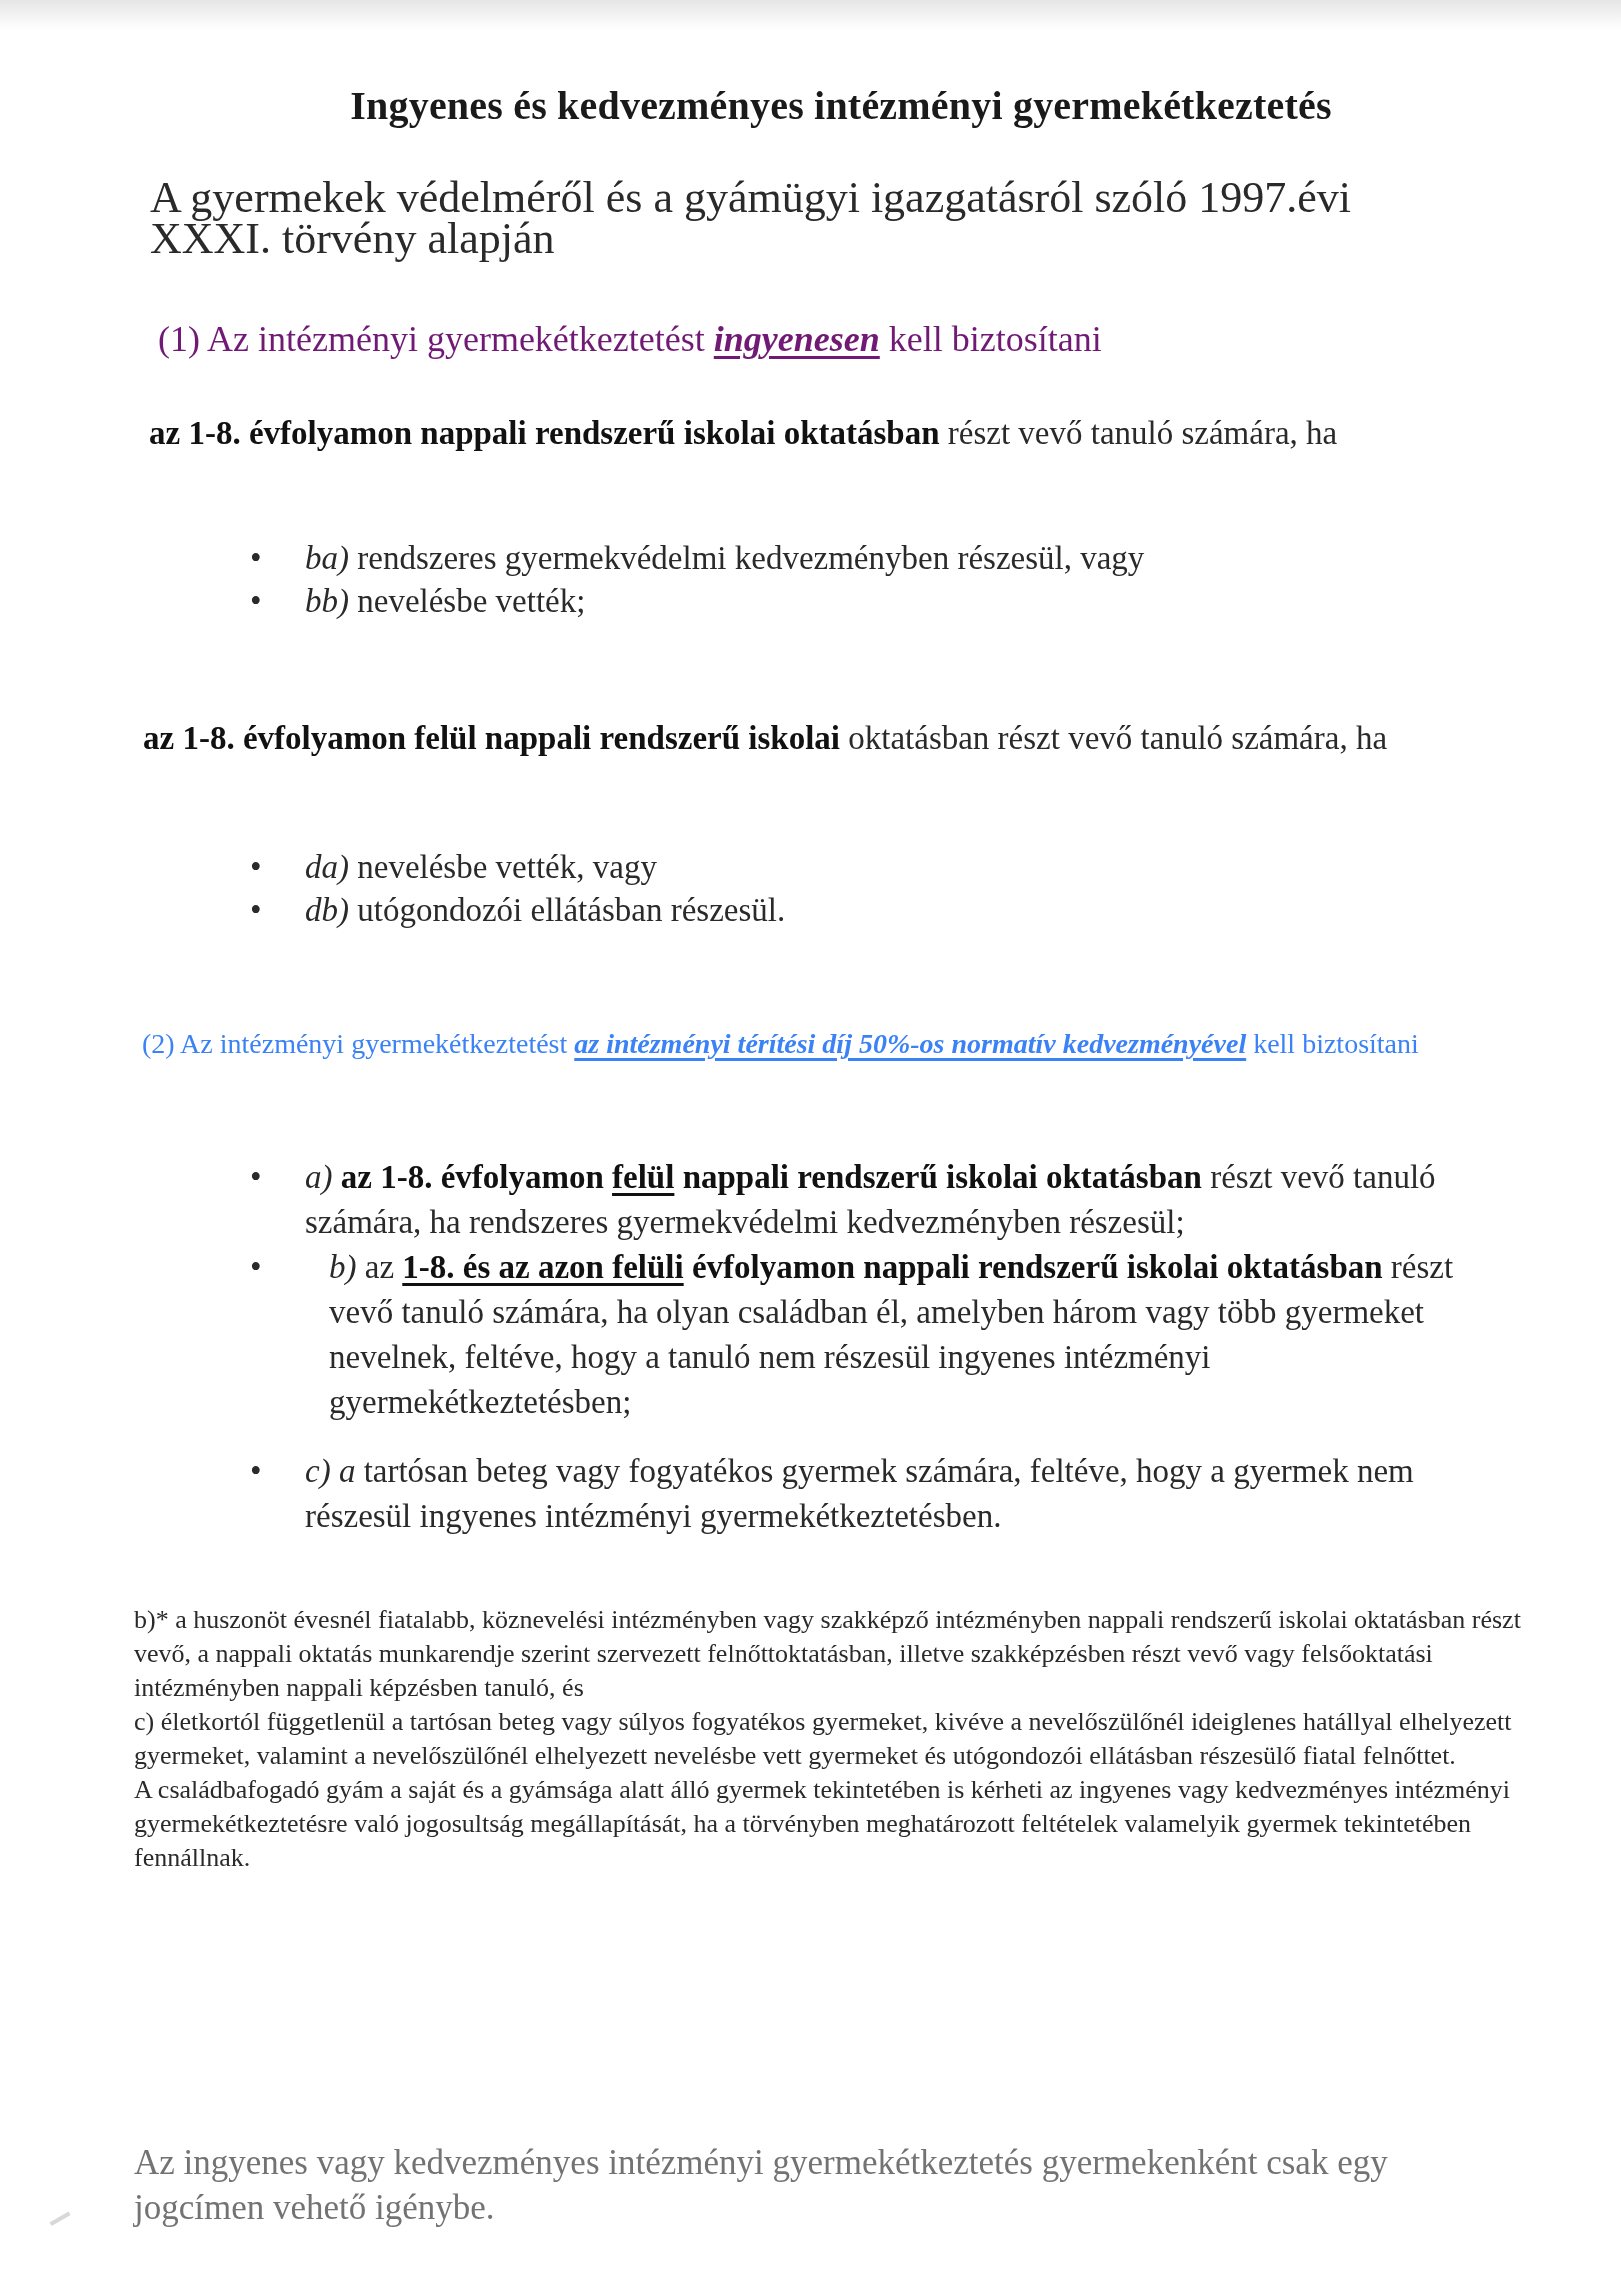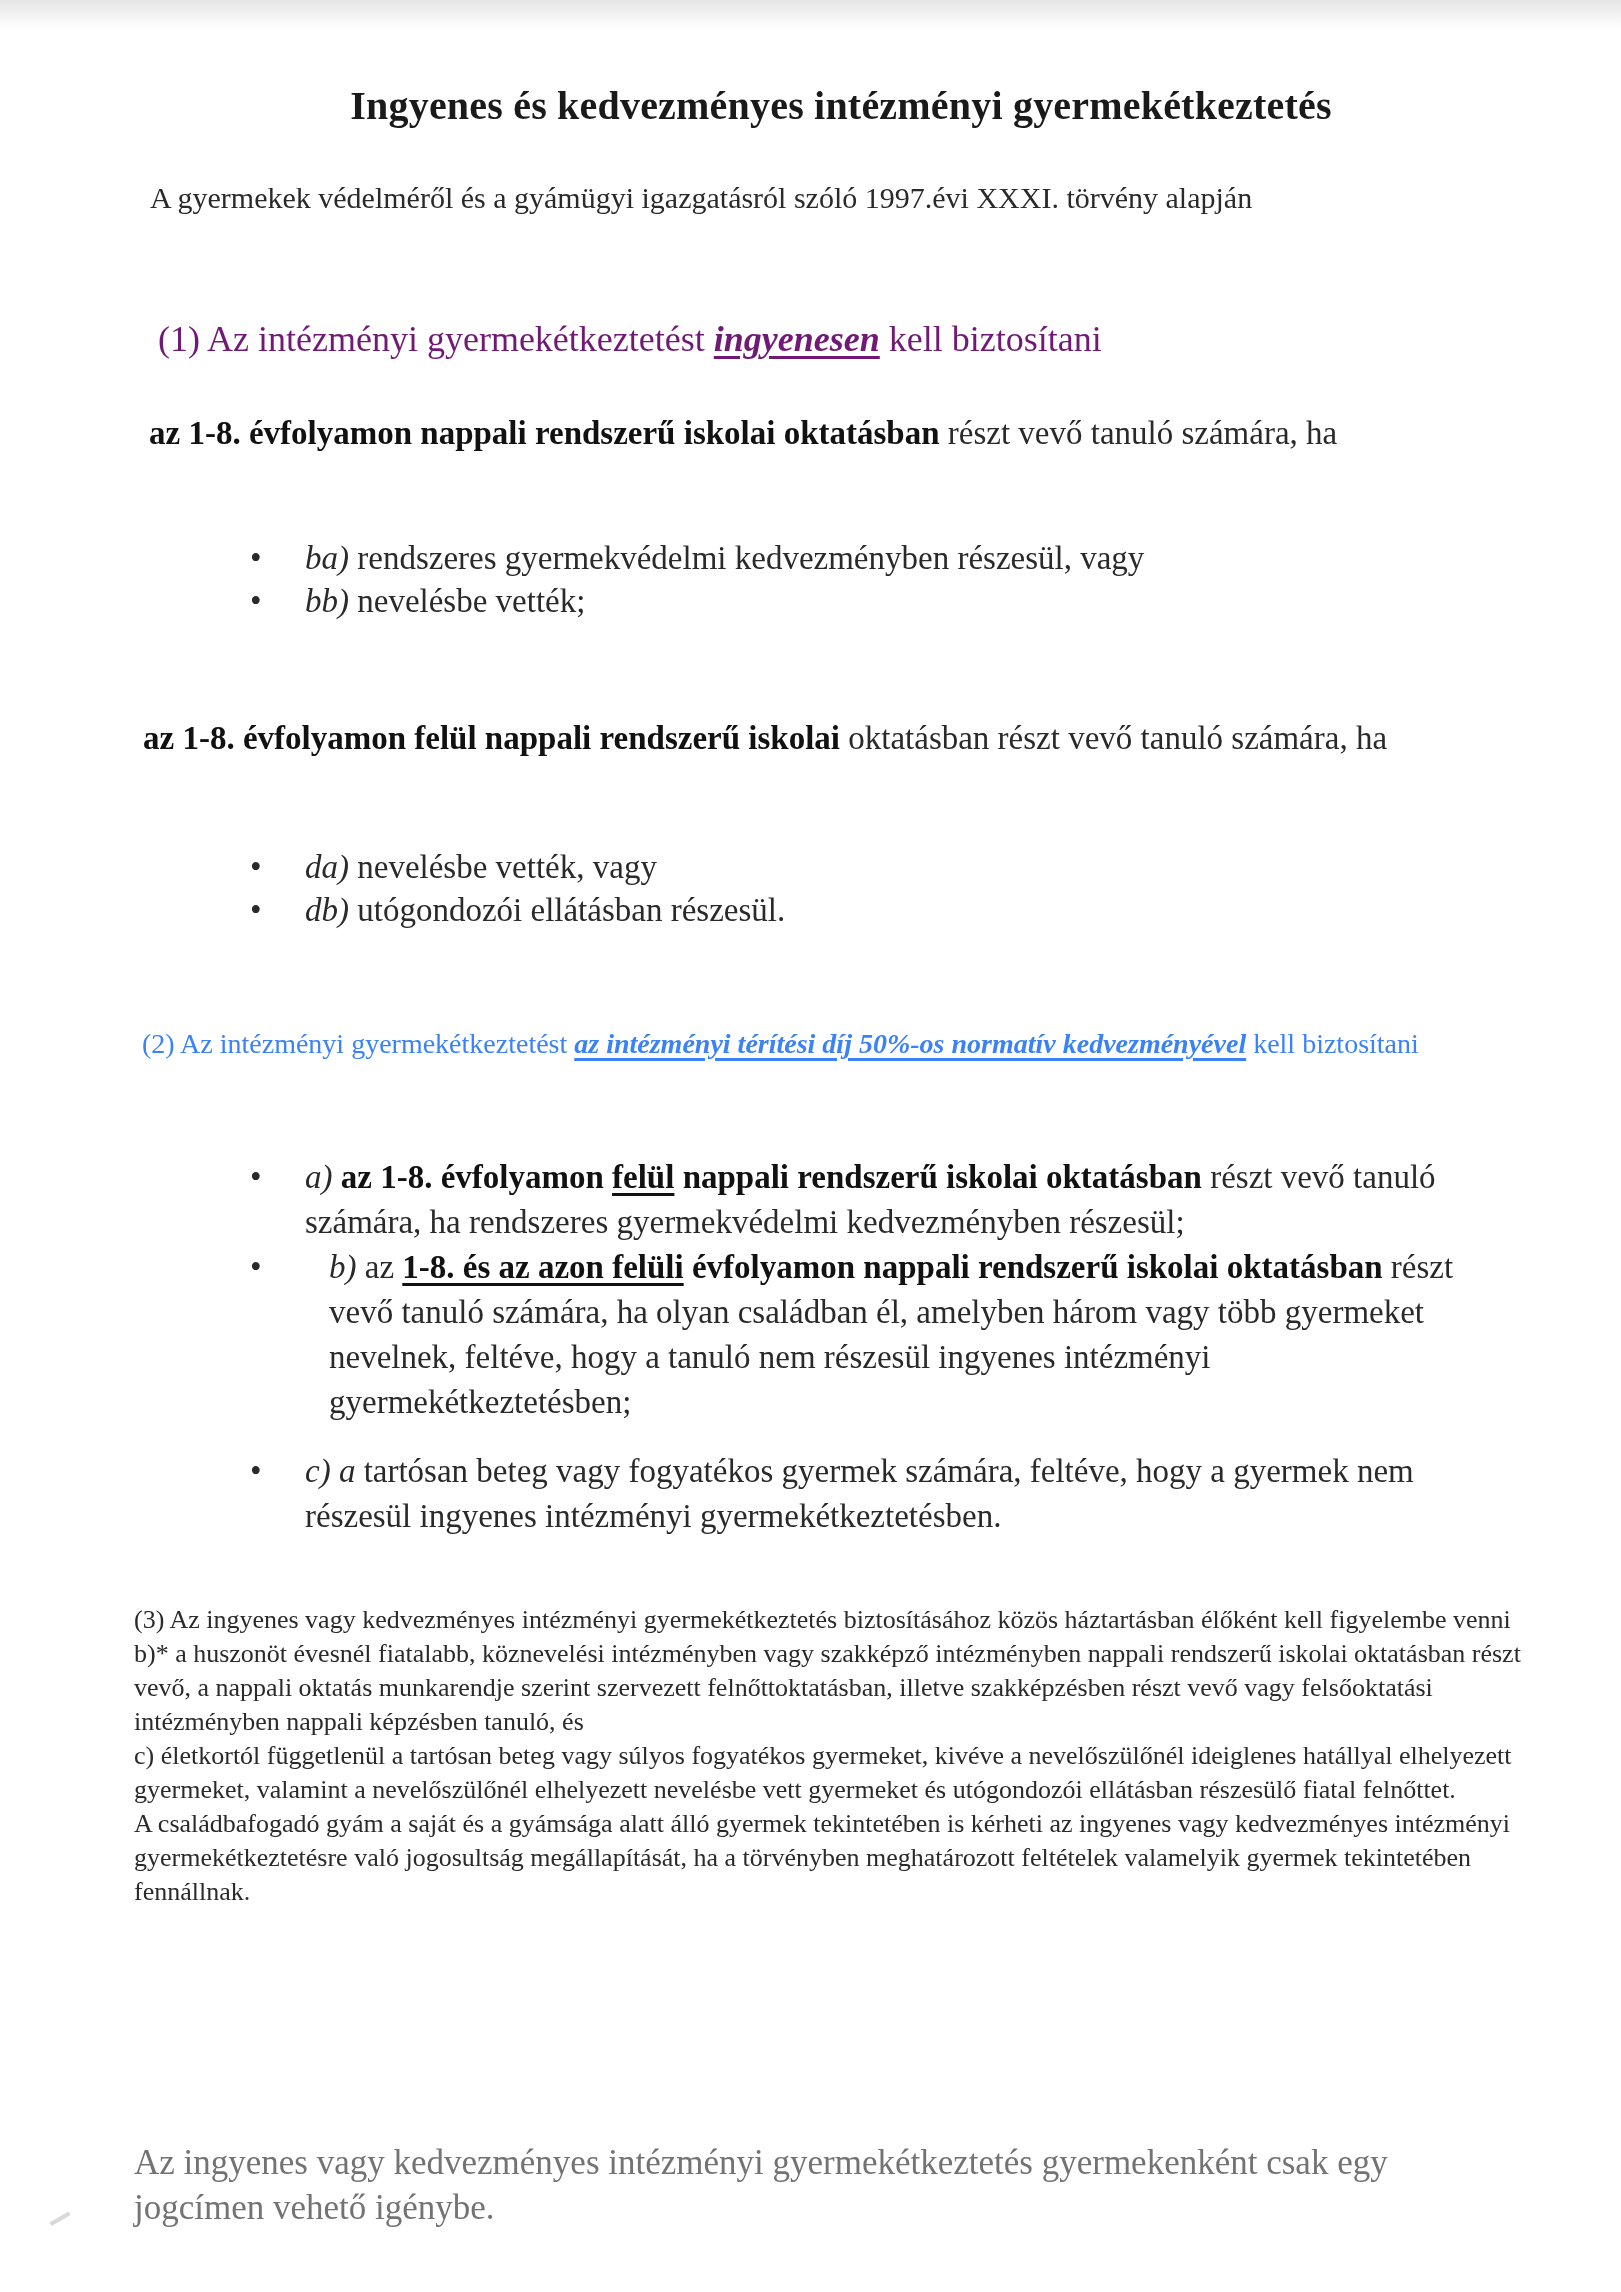--- a/index.html
+++ b/index.html
@@ -10,21 +10,21 @@
   }
   .topshade {
     position: absolute; left: 0; top: 0; width: 1621px; height: 30px;
     background: linear-gradient(#e6e6e6, #ffffff);
   }
   .blk { position: absolute; }
   .title {
     left: 0; width: 1621px; top: 82px; text-align: center;
     font-size: 40px; font-weight: bold; letter-spacing: 0.2px; padding-left: 61px; box-sizing: border-box;
   }
-  .intro { left: 150px; top: 177px; width: 1325px; font-size: 30px; line-height: 41px; color: #2a2a2a; }
+  .intro { left: 150px; top: 177px; width: 1325px; font-size: 44px; line-height: 41px; color: #2a2a2a; }
   .sec1 { left: 158px; top: 318px; font-size: 36px; color: #701a75; }
   .u { text-decoration: underline; text-decoration-thickness: 2.7px; text-underline-offset: 4.5px; }
   .bi { font-weight: bold; font-style: italic; }
   .cond { left: 149px; width: 1397px; font-size: 33px; line-height: 41px; color: #2a2a2a; }
   .cond b { color: #111; }
   .bul { left: 251px; width: 1254px; font-size: 33px; line-height: 43px; color: #2a2a2a; }
   .bul .row { position: relative; padding-left 0; }
   .dot { position: absolute; left: -0.9px; }
   .bul .txt { display: block; margin-left: 54px; }
   .lbl { font-style: italic; }
@@ -92,21 +92,20 @@
     <span class="dot">•</span>
     <span class="txt" style="display:block;margin-left:78px;"><span class="lbl">b)</span><span> az </span><b class="u">1-8. és az azon felüli</b><b> évfolyamon nappali rendszerű iskolai oktatásban</b><span> részt vevő tanuló számára, ha olyan családban él, amelyben három vagy több gyermeket nevelnek, feltéve, hogy a tanuló nem részesül ingyenes intézményi gyermekétkeztetésben;</span></span>
   </div>
   <div class="item">
     <span class="dot">•</span>
     <span class="txt" style="display:block;margin-left:54px;margin-top:24px;"><span class="lbl">c) a</span><span> tartósan beteg vagy fogyatékos gyermek számára, feltéve, hogy a gyermek nem részesül ingyenes intézményi gyermekétkeztetésben.</span></span>
   </div>
 </div>
 
 <div class="blk small">
-  <div>(3) Az ingyenes vagy kedvezményes intézményi gyermekétkeztetés biztosításához közös háztartásban élőként kell figyelembe venni</div>
   <div>b)* a huszonöt évesnél fiatalabb, köznevelési intézményben vagy szakképző intézményben nappali rendszerű iskolai oktatásban részt vevő, a nappali oktatás munkarendje szerint szervezett felnőttoktatásban, illetve szakképzésben részt vevő vagy felsőoktatási intézményben nappali képzésben tanuló, és</div>
   <div>c) életkortól függetlenül a tartósan beteg vagy súlyos fogyatékos gyermeket, kivéve a nevelőszülőnél ideiglenes hatállyal elhelyezett gyermeket, valamint a nevelőszülőnél elhelyezett nevelésbe vett gyermeket és utógondozói ellátásban részesülő fiatal felnőttet.</div>
   <div>A családbafogadó gyám a saját és a gyámsága alatt álló gyermek tekintetében is kérheti az ingyenes vagy kedvezményes intézményi gyermekétkeztetésre való jogosultság megállapítását, ha a törvényben meghatározott feltételek valamelyik gyermek tekintetében fennállnak.</div>
 </div>
 
 <div class="blk final">Az ingyenes vagy kedvezményes intézményi gyermekétkeztetés gyermekenként csak egy jogcímen vehető igénybe.</div>
 
 <div class="mark"></div>
 
 

